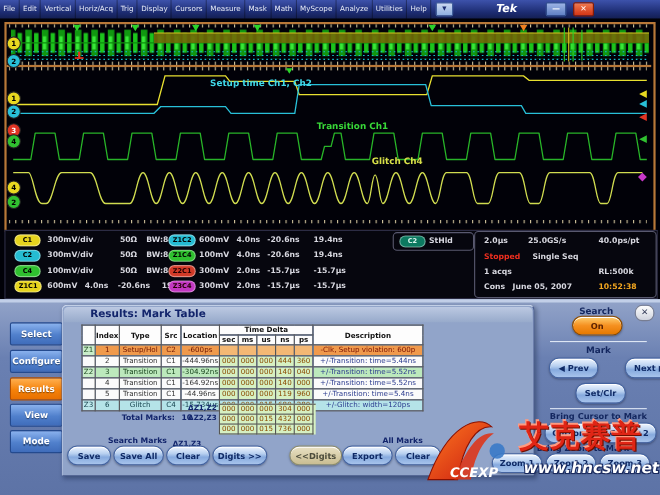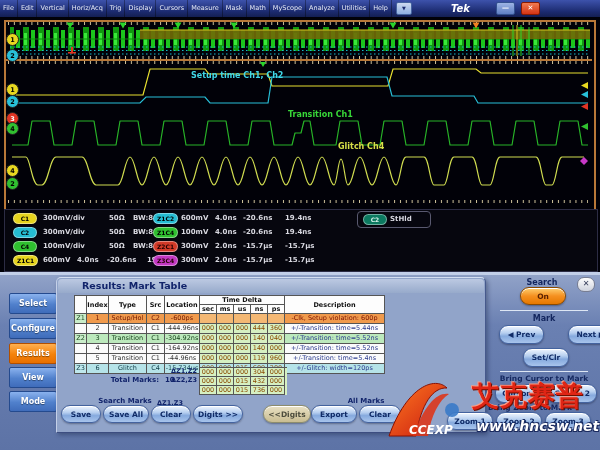--- a/index.html
+++ b/index.html
@@ -260,20 +260,32 @@
         <span class="rd" style="left:62px;">2.0ns</span>
         <span class="rd" style="left:90px;">-15.7µs</span>
         <span class="rd" style="left:132px;">-15.7µs</span>
       </div>
 
       <div class="trigbox">
         <span class="badge bg-t" style="left:5px;top:2px;">C2</span>
         <span class="rd" style="left:32px;top:3px;">StHld</span>
       </div>
 
+      <div class="acqbox">
+        <span class="rd" style="left:8px;top:4px;">2.0µs</span>
+        <span class="rd" style="left:48px;top:4px;">25.0GS/s</span>
+        <span class="rd" style="left:112px;top:4px;">40.0ps/pt</span>
+        <span class="rd red-t" style="left:8px;top:18px;">Stopped</span>
+        <span class="rd" style="left:52px;top:18px;">Single Seq</span>
+        <span class="rd" style="left:8px;top:32px;">1 acqs</span>
+        <span class="rd" style="left:112px;top:32px;">RL:500k</span>
+        <span class="rd" style="left:8px;top:46px;">Cons</span>
+        <span class="rd" style="left:34px;top:46px;">June 05, 2007</span>
+        <span class="rd orange-t" style="left:112px;top:46px;">10:52:38</span>
+      </div>
     </div>
   </div>
 
   <div class="desktop">
     <div class="desktop-top"></div>
 
     <div class="tab" style="top:21px;">Select</div>
     <div class="tab" style="top:46px;">Configure</div>
     <div class="tab active" style="top:71px;">Results</div>
     <div class="tab" style="top:95px;">View</div>

